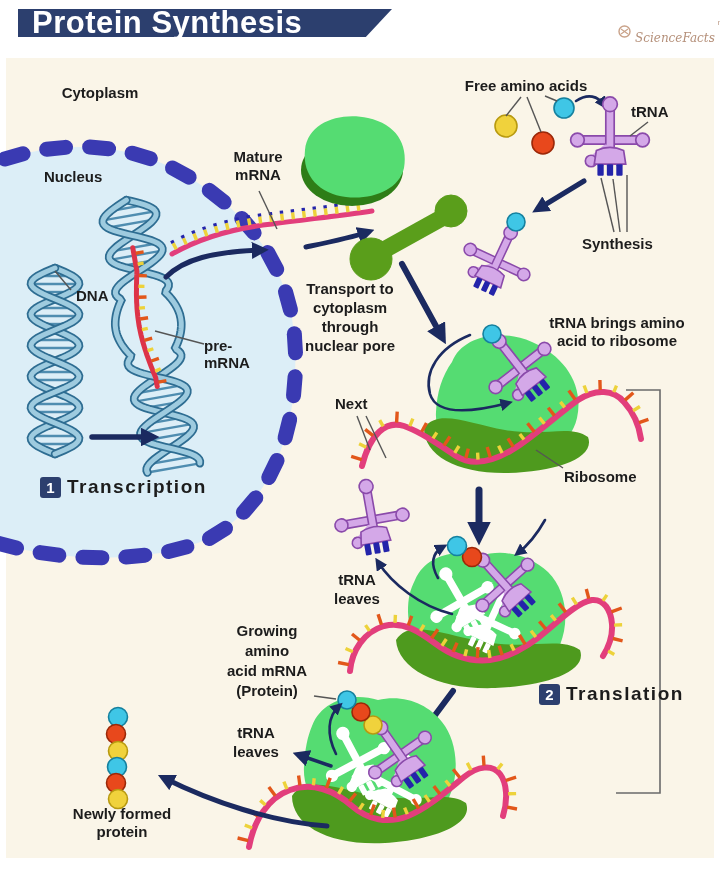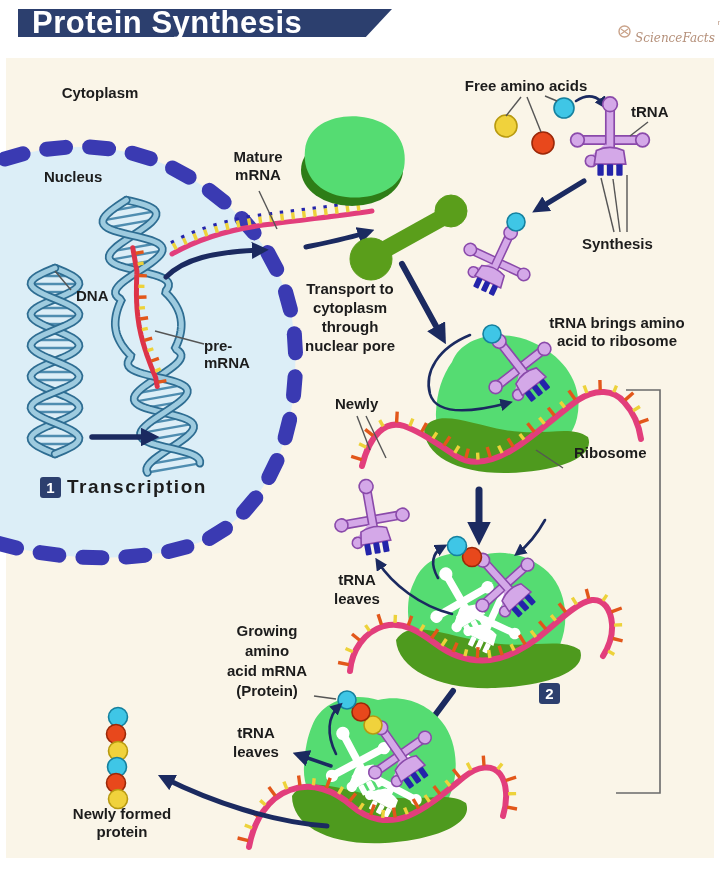--- a/index.html
+++ b/index.html
@@ -544,34 +544,35 @@
   <div class="lbl ctr" style="left:617px;top:286px;margin-top:28px;">
     <div>tRNA brings amino</div>
       <div>acid to ribosome</div>
   </div>
   <div class="lbl ctr" style="left:350px;top:279px;line-height:19px;">
     <div>Transport to</div>
       <div>cytoplasm</div>
     <div>through</div>
       <div>nuclear pore</div>
   </div>
-  <div class="lbl" style="left:335px;top:395px;">Newly</div>
-  <div class="lbl" style="left:564px;top:444px;margin-left:10px;">Ribosome</div>
+  <div class="lbl" style="left:335px;top:395px;">Next</div>
+  <div class="lbl" style="left:564px;top:468px;">Ribosome</div>
   <div class="lbl ctr" style="left:357px;top:570px;line-height:19px;">
     <div>tRNA</div>
       <div>leaves</div>
   </div>
   <div class="lbl ctr" style="left:267px;top:621px;line-height:20px;">
     <div>Growing</div>
       <div>amino</div>
     <div>acid mRNA</div>
       <div>(Protein)</div>
   </div>
   <div class="step" style="left:539px;top:683px;">
     <div class="badge">2</div>
+    <div class="stept">Translation</div>
   </div>
   <div class="lbl ctr" style="left:256px;top:723px;line-height:19px;">
     <div>tRNA</div>
       <div>leaves</div>
   </div>
   <div class="lbl ctr" style="left:122px;top:805px;">
     <div>Newly formed</div>
       <div>protein</div>
   </div>
 </div>

